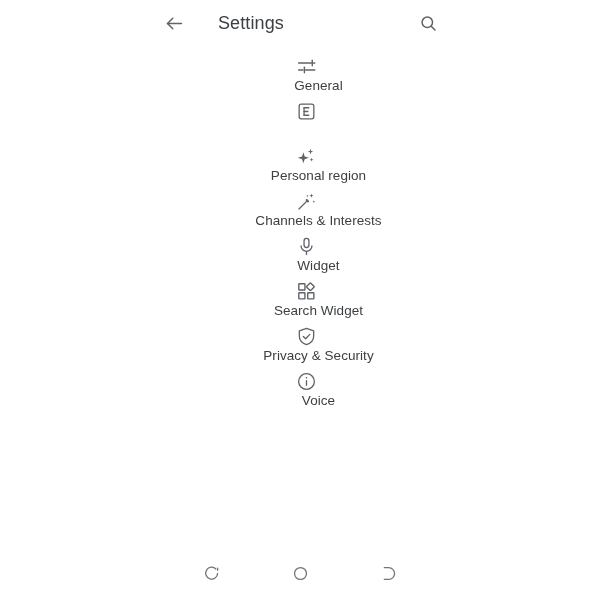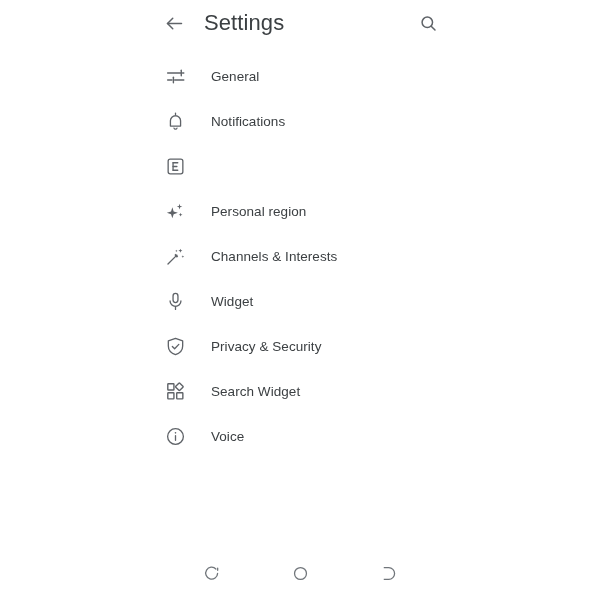--- a/index.html
+++ b/index.html
@@ -38,39 +38,40 @@
   }
   .appbar-icon {
     width: 24px;
     height: 24px;
     display: flex;
     align-items: center;
     justify-content: center;
     flex: 0 0 auto;
   }
   .appbar-title {
-    font-size: 22px;
+    font-size: 18px;
     color: #3c4043;
-    margin-left: 18px;
+    margin-left: 32px;
     letter-spacing: 0.1px;
     white-space: nowrap;
     font-weight: 400;
   }
   .appbar-spacer { flex: 1 1 auto; }
 
   
   .list {
     flex: 1 1 auto;
     padding-top: 8px;
   }
   .row {
     height: 45px;
     display: flex;
     align-items: center;
     padding-left: 13px;
+    flex-direction: column;
   }
   .row-icon {
     width: 24px;
     height: 24px;
     display: flex;
     align-items: center;
     justify-content: center;
     flex: 0 0 auto;
   }
   .row-label {
@@ -135,30 +136,20 @@
           <line x1="20" y1="8" x2="21.5" y2="8"></line>
           <line x1="3" y1="16" x2="8" y2="16"></line>
           <line x1="11" y1="16" x2="21.5" y2="16"></line>
           <line x1="18.6" y1="4.8" x2="18.6" y2="11.2"></line>
           <line x1="9.6" y1="12.8" x2="9.6" y2="19.2"></line>
         </svg>
       </span>
       <span class="row-label">General</span>
     </div>
 
-    <div class="row">
-      <span class="row-icon">
-        <svg width="21" height="21" viewBox="0 0 24 24" fill="none" stroke="#5f6368" stroke-width="1.5" stroke-linecap="round" stroke-linejoin="round">
-          <path d="M6.2 17.2h11.6V11.2a5.8 5.8 0 0 0-11.6 0z"></path>
-          <line x1="12" y1="4" x2="12" y2="2.4"></line>
-          <path d="M10.3 19.6a1.8 1.8 0 0 0 3.4 0"></path>
-        </svg>
-      </span>
-      <span class="row-label">Notifications</span>
-    </div>
 
     <div class="row">
       <span class="row-icon">
         <svg width="21" height="21" viewBox="0 0 24 24" fill="none" stroke="#5f6368" stroke-width="1.5">
           <rect x="3.6" y="3.6" width="16.8" height="16.8" rx="2.4"></rect>
           <g stroke-width="1.5" stroke-linecap="round">
             <line x1="9.2" y1="7.7" x2="14.6" y2="7.7"></line>
             <line x1="9.2" y1="12" x2="13.6" y2="12"></line>
             <line x1="9.2" y1="16.3" x2="14.6" y2="16.3"></line>
             <line x1="9.2" y1="7.7" x2="9.2" y2="16.3"></line>
@@ -200,42 +191,42 @@
           <path d="M5.8 11.4a6.2 6.2 0 0 0 12.4 0"></path>
           <line x1="12" y1="17.6" x2="12" y2="21"></line>
         </svg>
       </span>
       <span class="row-label">Widget</span>
     </div>
 
 
     <div class="row">
       <span class="row-icon">
-        <svg width="21" height="21" viewBox="0 0 24 24" fill="none" stroke="#5f6368" stroke-width="1.5" stroke-linecap="round" stroke-linejoin="round">
-          <path d="M12 2.8 L20.2 5.6 V11.4 c0 5-3.5 8.3-8.2 9.8 -4.7-1.5-8.2-4.8-8.2-9.8 V5.6 Z"></path>
-          <polyline points="8.4,12 11,14.6 15.8,9.6"></polyline>
-        </svg>
-      </span>
-      <span class="row-label">Privacy &amp; Security</span>
-    </div>
-
-    <div class="row">
-      <span class="row-icon">
         <svg width="21" height="21" viewBox="0 0 24 24" fill="none" stroke="#5f6368" stroke-width="1.6">
           <rect x="3.2" y="3.2" width="7" height="7" rx="0.6"></rect>
           <rect x="3.2" y="13.4" width="7" height="7" rx="0.6"></rect>
           <rect x="13.4" y="13.4" width="7" height="7" rx="0.6"></rect>
           <rect x="13.1" y="3.3" width="6.6" height="6.6" rx="0.8" transform="rotate(45 16.4 6.6)"></rect>
         </svg>
       </span>
       <span class="row-label">Search Widget</span>
     </div>
 
     <div class="row">
       <span class="row-icon">
+        <svg width="21" height="21" viewBox="0 0 24 24" fill="none" stroke="#5f6368" stroke-width="1.5" stroke-linecap="round" stroke-linejoin="round">
+          <path d="M12 2.8 L20.2 5.6 V11.4 c0 5-3.5 8.3-8.2 9.8 -4.7-1.5-8.2-4.8-8.2-9.8 V5.6 Z"></path>
+          <polyline points="8.4,12 11,14.6 15.8,9.6"></polyline>
+        </svg>
+      </span>
+      <span class="row-label">Privacy &amp; Security</span>
+    </div>
+
+    <div class="row">
+      <span class="row-icon">
         <svg width="21" height="21" viewBox="0 0 24 24" fill="none" stroke="#5f6368" stroke-width="1.5" stroke-linecap="round">
           <circle cx="12" cy="12" r="9"></circle>
           <line x1="12" y1="11" x2="12" y2="16.4"></line>
           <circle cx="12" cy="7.8" r="0.95" fill="#5f6368" stroke="none"></circle>
         </svg>
       </span>
       <span class="row-label">Voice</span>
     </div>
 
   </div>

